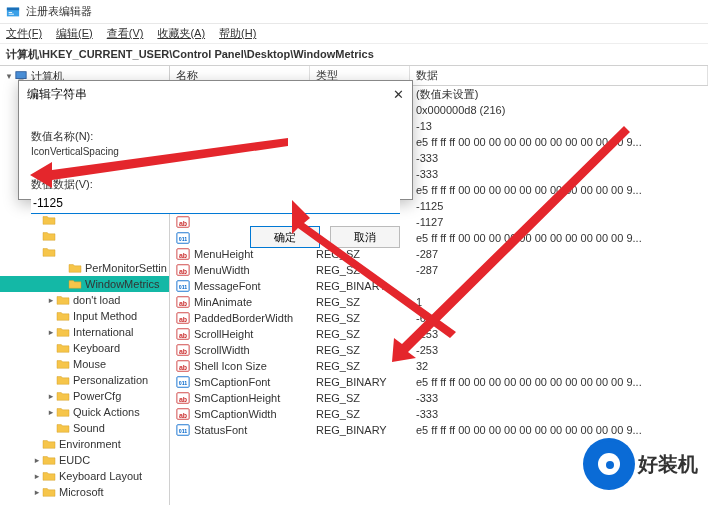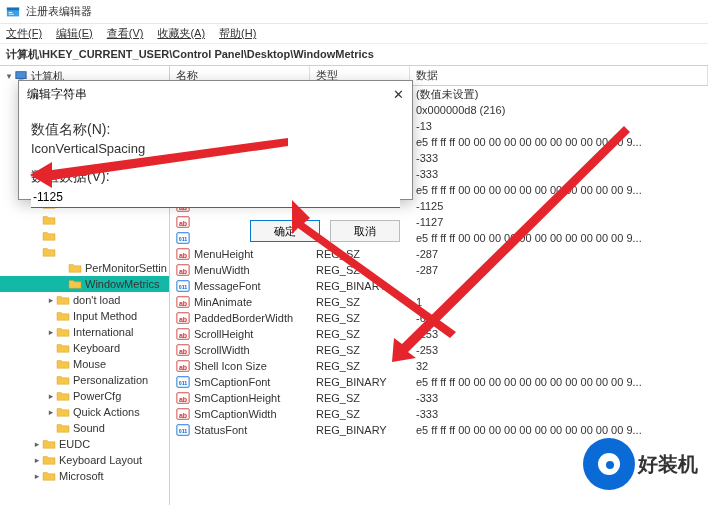--- a/index.html
+++ b/index.html
@@ -37,22 +37,22 @@
 .list .row { display: flex; height: 16px; align-items: center; font-size: 11px; color: #333; }
 .list .row .nm { width: 140px; padding-left: 6px; display: flex; align-items: center; white-space: nowrap; overflow: hidden; }
 .list .row .ty { width: 100px; padding-left: 6px; }
 .list .row .dt { flex: 1; padding-left: 6px; white-space: nowrap; overflow: hidden; text-overflow: ellipsis; }
 .list .row .ricon { width: 14px; height: 14px; margin-right: 4px; flex-shrink:0; }
 
 .dialog-shadow { position: absolute; left: 18px; top: 80px; width: 395px; height: 120px; background: #fff; border: 1px solid #888; box-shadow: 0 4px 14px rgba(0,0,0,0.25); z-index: 10; }
 .dialog-shadow .dtitle { height: 26px; display: flex; align-items: center; justify-content: space-between; padding: 0 8px; font-size: 12px; }
 .dialog-shadow .dtitle .close { font-size: 13px; color: #333; cursor: pointer; }
 .dialog-shadow .dbody { padding: 2px 12px 8px 12px; }
-.dialog-shadow .lbl { font-size: 14px; color: #333; margin-top: 12px; }
-.dialog-shadow .val-readonly { font-size: 13px; color: #333; margin: 2px 0 6px 0; }
+.dialog-shadow .lbl { font-size: 11px; color: #333; margin-top: 20px; }
+.dialog-shadow .val-readonly { font-size: 10px; color: #333; margin: 2px 0 6px 0; }
 .dialog-shadow .inp { width: 100%; height: 22px; border: none; border-bottom: 1px solid #0078d4; font-size: 12px; padding: 0 2px; outline: none; }
 .dialog-shadow .btns { display: flex; justify-content: flex-end; gap: 10px; margin-top: 12px; }
 .dialog-shadow .btn { width: 70px; height: 22px; border: 1px solid #bbb; background: #f5f5f5; font-size: 11px; cursor: pointer; }
 .dialog-shadow .btn.ok { border: 1px solid #0078d4; }
 
 .arrow { position: absolute; z-index: 20; pointer-events: none; }
 
 .logo { position: absolute; right: 10px; bottom: 18px; display: flex; align-items: center; z-index: 5; }
 .logo .circ { width: 46px; height: 46px; border-radius: 50%; background: #0a6bd6; position: relative; box-shadow: 0 0 0 3px #0a6bd6; }
 .logo .circ::before { content: ""; position: absolute; left: 12px; top: 12px; width: 22px; height: 22px; background: #fff; border-radius: 50%; }
@@ -242,20 +242,27 @@
           <path d="M1 3 h5 l1.5 1.5 H15 V12 H1 Z" fill="#f6c54a" stroke="#cf9a1e" stroke-width="0.5"></path>
         </svg>
         <span>Quick Actions</span>
       </div>
       <div class="node d4">
         <span class="tw"></span>
         <svg class="fold" viewBox="0 0 16 14">
           <path d="M1 3 h5 l1.5 1.5 H15 V12 H1 Z" fill="#f6c54a" stroke="#cf9a1e" stroke-width="0.5"></path>
         </svg>
         <span>Sound</span>
+      </div>
+      <div class="node d3">
+        <span class="tw"></span>
+        <svg class="fold" viewBox="0 0 16 14">
+          <path d="M1 3 h5 l1.5 1.5 H15 V12 H1 Z" fill="#f6c54a" stroke="#cf9a1e" stroke-width="0.5"></path>
+        </svg>
+        <span>Environment</span>
       </div>
       <div class="node d3">
         <span class="tw">▸</span>
         <svg class="fold" viewBox="0 0 16 14">
           <path d="M1 3 h5 l1.5 1.5 H15 V12 H1 Z" fill="#f6c54a" stroke="#cf9a1e" stroke-width="0.5"></path>
         </svg>
         <span>EUDC</span>
       </div>
       <div class="node d3">
         <span class="tw">▸</span>

